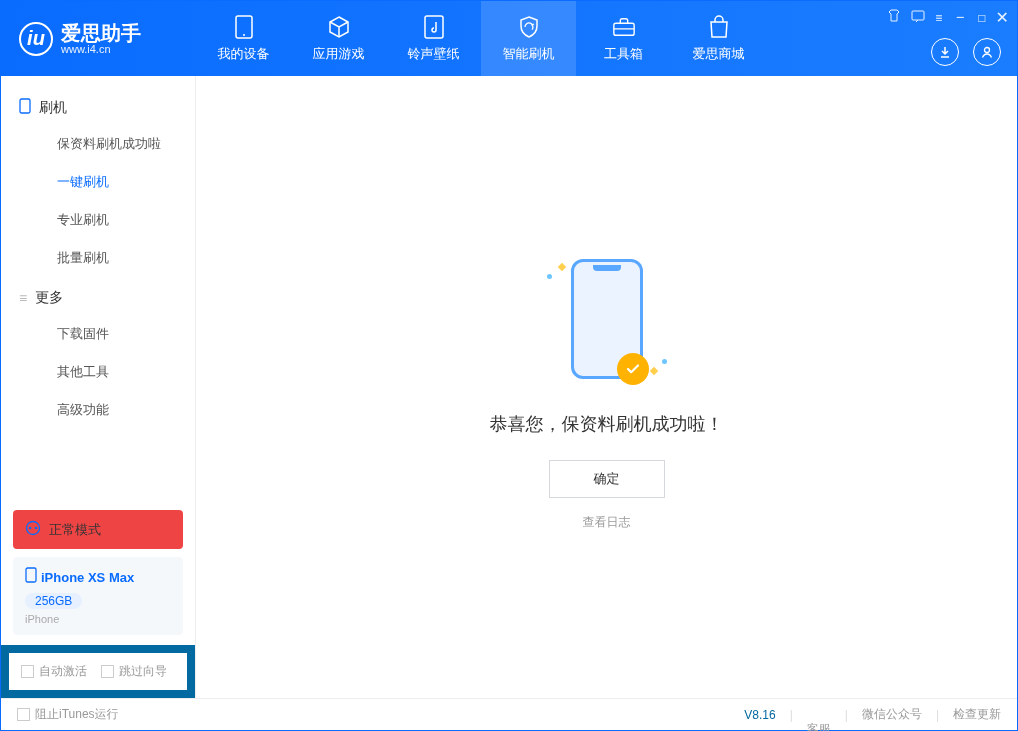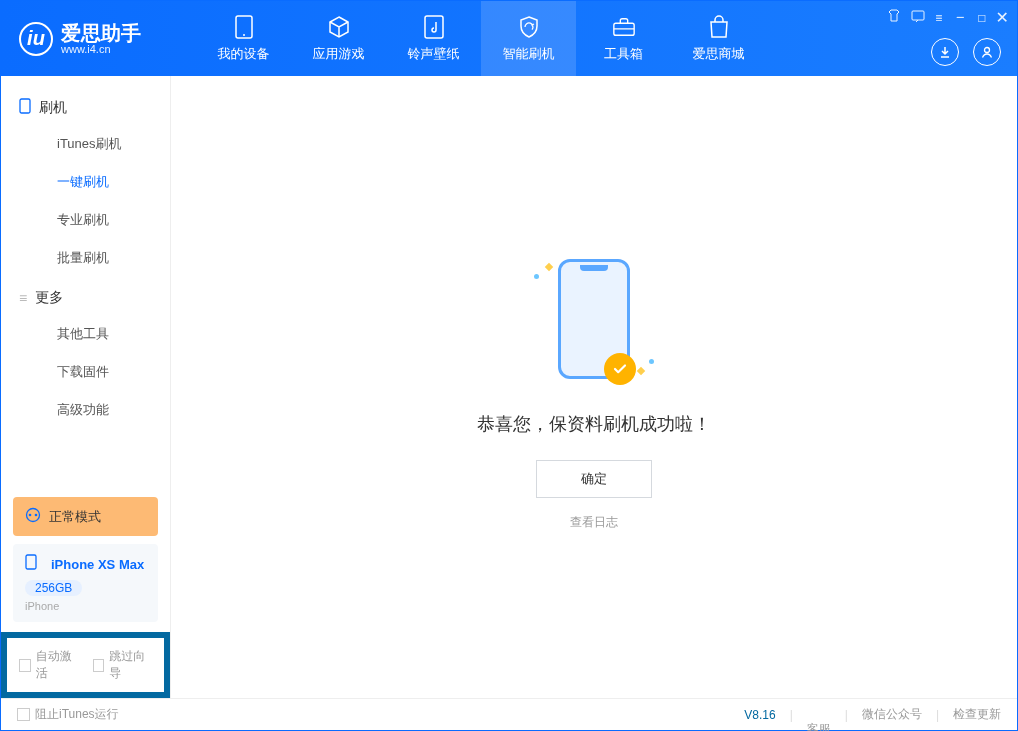--- a/index.html
+++ b/index.html
@@ -16,31 +16,31 @@
 .tab { width: 95px; display: flex; flex-direction: column; align-items: center; justify-content: center; font-size: 13px; cursor: pointer; gap: 6px; }
 .tab.active { background: rgba(255,255,255,.15); }
 .tab .ticon { width: 24px; height: 24px; display:flex; align-items:center; justify-content:center; }
 .hdr-right { position: absolute; top: 6px; right: 8px; display: flex; align-items: center; gap: 10px; font-size: 12px; }
 .hdr-right .wbtn { cursor: pointer; opacity: .9; }
 .hdr-user { position: absolute; right: 16px; bottom: 10px; display: flex; gap: 14px; }
 .circ { width: 28px; height: 28px; border: 1.5px solid #fff; border-radius: 50%; display:flex; align-items:center; justify-content:center; cursor:pointer; }
 
 
 .body { flex: 1; display: flex; min-height: 0; }
-.sidebar { width: 170px; border-right: 1px solid #eee; display: flex; flex-direction: column; padding-top: 10px; }
+.sidebar { width: 195px; border-right: 1px solid #eee; display: flex; flex-direction: column; padding-top: 10px; }
 .sb-head { padding: 12px 18px 8px; font-size: 14px; color: #333; display: flex; align-items: center; gap: 8px; }
 .sb-item { padding: 10px 18px 10px 56px; font-size: 13px; color: #555; cursor: pointer; }
 .sb-item.active { color: #0a6cff; }
 .sb-spacer { flex: 1; }
-.sb-card { margin: 4px 12px; background: #fdba74; border-radius: 4px; padding: 10px 12px; font-size: 13px; color: #333; display:flex; align-items:center; gap:8px; }
+.sb-card { margin: 4px 12px; background: #ef4444; border-radius: 4px; padding: 10px 12px; font-size: 13px; color: #333; display:flex; align-items:center; gap:8px; }
 .dev-card { margin: 4px 12px 10px; background: #f5f8fb; border-radius: 4px; padding: 10px 12px; }
 .dev-name { color: #0a6cff; font-weight: 600; font-size: 13px; }
 .dev-badge { display: inline-block; margin-top: 6px; background: #e6f0ff; color: #0a6cff; border-radius: 10px; padding: 1px 10px; font-size: 12px; }
 .dev-sub { font-size: 11px; color: #aaa; margin-top: 4px; }
-.opt-row { border: 6px solid #0369a1; padding: 10px 12px; display: flex; align-items: center; gap: 14px; font-size: 12px; color: #999; }
+.opt-row { border: 8px solid #0369a1; padding: 10px 12px; display: flex; align-items: center; gap: 14px; font-size: 12px; color: #999; }
 .chk { width: 13px; height: 13px; border: 1px solid #ccc; display: inline-block; background:#fff; }
 .opt { display: flex; align-items: center; gap: 5px; cursor: pointer; }
 
 
 .main { flex: 1; position: relative; display: flex; flex-direction: column; align-items: center; justify-content: center; }
 .phone-graphic { position: relative; width: 200px; height: 150px; margin-bottom: 18px; display:flex; align-items:center; justify-content:center; }
 .phone { width: 72px; height: 120px; border: 3px solid #5aa7ff; border-radius: 12px; background: #eaf3ff; position: relative; }
 .phone-notch { position:absolute; top:3px; left:50%; transform:translateX(-50%); width:28px; height:6px; background:#5aa7ff; border-radius:0 0 4px 4px; }
 .badge { position: absolute; right: -6px; bottom: -6px; width: 32px; height: 32px; background: #ffb300; border-radius: 50%; display:flex; align-items:center; justify-content:center; color:#fff; font-weight:bold; }
 .success-title { font-size: 18px; color: #333; margin-bottom: 24px; }
@@ -154,46 +154,46 @@
   </div>
 
   <div class="body">
     <div class="sidebar">
       <div class="sb-head">
         <span><svg width="12" height="16" viewBox="0 0 12 16">
               <rect x="1" y="1" width="10" height="14" rx="1.5" fill="none" stroke="#0a6cff" stroke-width="1.3"></rect>
             </svg></span>
         <span>刷机</span>
       </div>
-      <div class="sb-item">iTunes刷机</div>
+      <div class="sb-item">保资料刷机成功啦</div>
       <div class="sb-item active">一键刷机</div>
       <div class="sb-item">专业刷机</div>
       <div class="sb-item">批量刷机</div>
 
       <div class="sb-head">
         <span style="color:#bbb;">≡</span>
         <span>更多</span>
       </div>
+      <div class="sb-item">下载固件</div>
       <div class="sb-item">其他工具</div>
-      <div class="sb-item">下载固件</div>
       <div class="sb-item">高级功能</div>
 
       <div class="sb-spacer"></div>
 
       <div class="sb-card">
         <span><svg width="16" height="16" viewBox="0 0 16 16">
               <circle cx="8" cy="8" r="6.5" fill="none" stroke="#0a6cff" stroke-width="1.3"></circle>
               <circle cx="5" cy="8" r="1.3" fill="#0a6cff"></circle>
               <circle cx="11" cy="8" r="1.3" fill="#0a6cff"></circle>
             </svg></span>
         <span>正常模式</span>
       </div>
 
       <div class="dev-card">
-        <div style="display:flex; gap:14px; align-items:center;">
+        <div style="display:flex; gap:4px; align-items:center;">
           <span><svg width="12" height="16" viewBox="0 0 12 16">
                 <rect x="1" y="1" width="10" height="14" rx="1.5" fill="none" stroke="#0a6cff" stroke-width="1.3"></rect>
               </svg></span>
           <span class="dev-name">iPhone XS Max</span>
         </div>
         <span class="dev-badge">256GB</span>
         <div class="dev-sub">iPhone</div>
       </div>
 
       <div class="opt-row">

